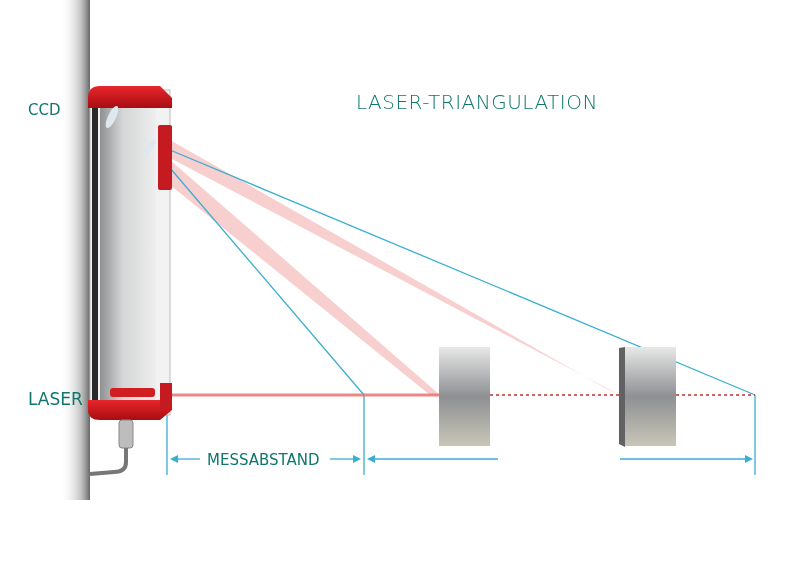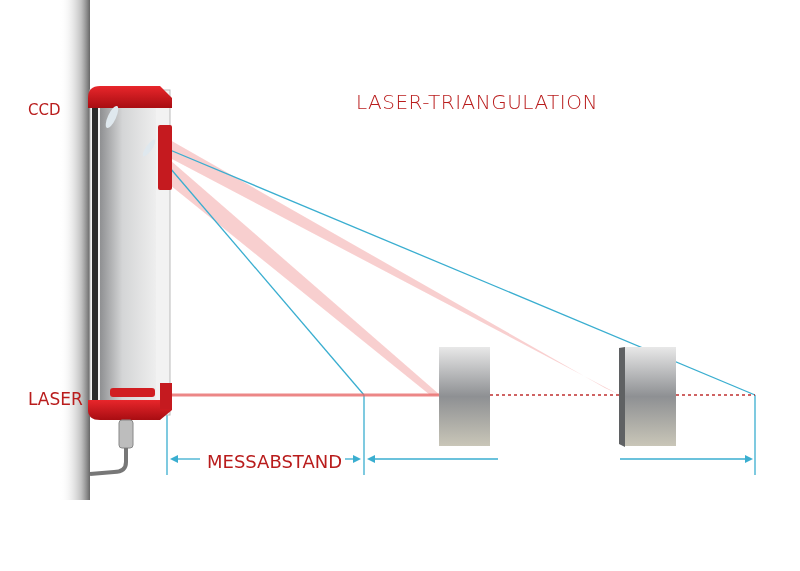--- a/index.html
+++ b/index.html
@@ -1,22 +1,22 @@
 <!DOCTYPE html>
 <html><head>
 <meta charset="utf-8">
 <style>
   html,body{margin:0;padding:0;background:#fff;}
   #stage{position:relative;width:800px;height:571px;overflow:hidden;background:#fff;font-family:"Liberation Sans",sans-serif;}
   svg{position:absolute;left:0;top:0;}
-  .lbl{position:absolute;color:#b91c1c;font-family:"DejaVu Sans",sans-serif;white-space:nowrap;}
+  .lbl{position:absolute;color:#0f766e;font-family:"DejaVu Sans",sans-serif;white-space:nowrap;}
   #title{left:356px;top:90px;font-size:20px;letter-spacing:0.5px;font-weight:300;}
   #ccd{left:28px;top:101px;font-size:15px;}
   #laser{left:28px;top:389px;font-size:17px;}
-  #messabstand{left:204px;top:451px;font-size:18px;background:#fff;padding:0 3px;}
+  #messabstand{left:204px;top:451px;font-size:15px;background:#fff;padding:0 3px;}
   #messbereich{left:503px;top:451px;font-size:15px;background:#fff;padding:0 3px;}
 </style>
 </head>
 <body>
 
 <div id="stage">
   <svg width="800" height="571" viewBox="0 0 800 571">
     <defs>
       <linearGradient id="wallShadow" x1="0" x2="1">
         <stop offset="0" stop-color="#fff" stop-opacity="0"></stop>

